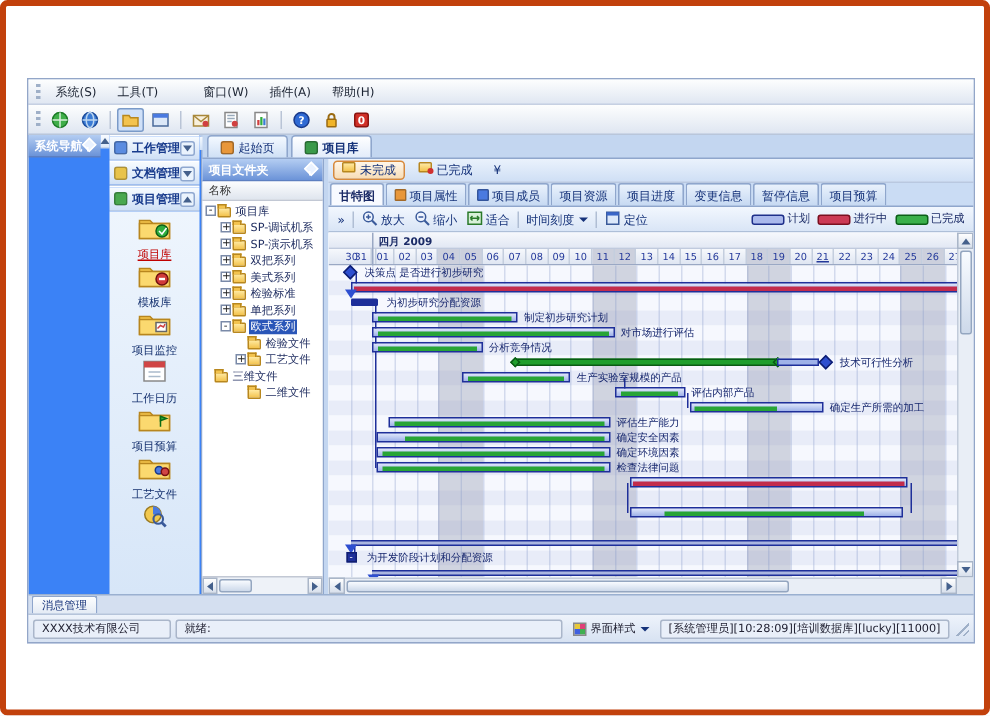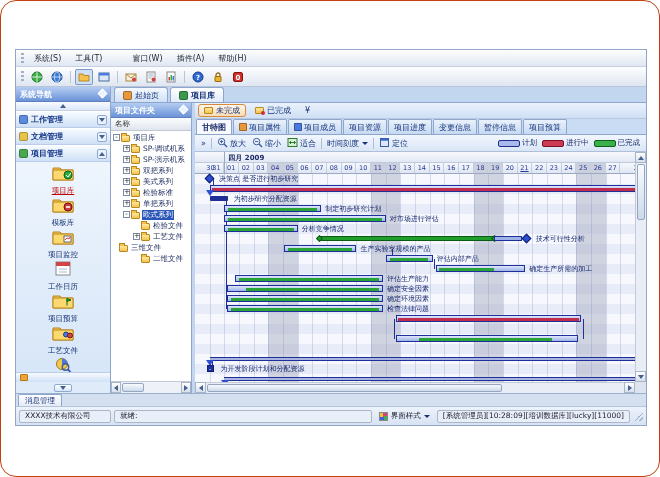--- a/index.html
+++ b/index.html
@@ -1,35 +1,35 @@
 <!DOCTYPE html>
 <html><head>
 <meta charset="utf-8">
 <style>
   *{box-sizing:border-box;margin:0;padding:0}
   html,body{background:#fff}
   body{width:660px;height:477px;font-family:"DejaVu Sans",sans-serif;position:relative}
-  .frame{position:absolute;inset:0;background:#fff;border:1px solid #c2410c;border-radius:16px;overflow:hidden}
+  .frame{position:absolute;inset:0;background:#fff;border:4px solid #c2410c;border-radius:5px;overflow:hidden}
   .app{position:absolute;left:14px;top:48px;width:632px;height:377px;border:1px solid #93a6c8;background:#d8e4f5}
 
   
   .menubar{height:17px;display:flex;align-items:center;background:linear-gradient(#fdfefe,#e0e7f2);border-bottom:1px solid #c6d0e2;padding-left:2px}
   .grip{width:3px;height:11px;margin:0 3px;background:repeating-linear-gradient(180deg,#9fb0c8 0 2px,transparent 2px 4px)}
   .menu-item{font-size:8px;color:#1c2433;padding:2px 7px;cursor:default}
   .menu-item.gap{margin-left:16px}
   .toolbar{height:20px;display:flex;align-items:center;background:linear-gradient(#fdfefe,#dfe6f1);border-bottom:1px solid #b9c6da;padding-left:2px}
   .tbbtn{width:18px;height:16px;display:flex;align-items:center;justify-content:center;border:1px solid transparent;border-radius:2px;margin:0 1px}
   .tbbtn.pressed{border-color:#7a9ac8;background:#cfe0f8}
   .tbsep{width:1px;height:12px;background:#b9c4d6;margin:0 3px}
 
   
   .workspace{position:absolute;top:37px;left:0;right:0;bottom:32px;display:flex;overflow:hidden}
 
   
-  .sidebar{width:95px;border-right:1px solid #8fa6cc;background:#3b82f6;display:flex;flex-direction:column;flex:none}
+  .sidebar{width:116px;border-right:1px solid #8fa6cc;background:#3b82f6;display:flex;flex-direction:row;flex:none}
   .hdrblue{height:15px;background:linear-gradient(#b4cdf2,#6b93d8);color:#fff;font-size:8px;font-weight:bold;display:flex;align-items:center;padding:0 4px;border-bottom:1px solid #5d7fc0;flex:none}
   .hdrblue .t{flex:1;overflow:hidden;white-space:nowrap}
   .pin{width:8px;height:8px;position:relative;flex:none}
   .pin::before{content:"";position:absolute;left:1px;top:0;width:5px;height:5px;background:#eaf2ff;border:1px solid #fff;transform:rotate(45deg)}
   .pin::after{content:"";position:absolute;left:3px;top:5px;width:1px;height:3px;background:#fff}
   .sb-scrollup{height:9px;display:flex;align-items:center;justify-content:center;background:linear-gradient(#f8fbff,#dce8f8);border-bottom:1px solid #c4d2e8;flex:none}
   .sb-sec{height:17px;display:flex;align-items:center;padding:0 3px;background:linear-gradient(#f7fbff,#cfe0f6);border-top:1px solid #fff;border-bottom:1px solid #b9cce8;font-size:8px;color:#173a8c;font-weight:bold;flex:none}
   .sec-ico{width:9px;height:9px;border-radius:2px;margin-right:3px;border:1px solid rgba(0,0,0,.25);flex:none}
   .sec-lbl{flex:1;overflow:hidden;white-space:nowrap}
   .sec-chev{width:10px;height:10px;border:1px solid #8fa8d0;border-radius:2px;background:#eaf3fd;display:flex;align-items:center;justify-content:center;flex:none}
@@ -59,21 +59,21 @@
   .tnode.sel .tlbl{background:#2a56b8;color:#fff}
   .exp{width:7px;height:7px;border:1px solid #7a8aa8;background:#fff;font-size:7px;line-height:5px;text-align:center;color:#222;margin-right:1px;flex:none}
   .tfold{width:9px;height:7px;background:linear-gradient(#ffe9a0,#f3c34e);border:1px solid #b8871e;border-radius:1px;margin-right:2px;flex:none;position:relative;margin-top:1px}
   .tfold::before{content:"";position:absolute;left:-1px;top:-3px;width:4px;height:2px;background:#f3c34e;border:1px solid #b8871e;border-bottom:none}
   .tp-hscroll{height:12px;background:#eef2f8;border-top:1px solid #c2c8d4;position:relative;flex:none}
   .splitter{width:3px;background:#c3d6f0;flex:none}
 
   
   .ganttpanel{flex:1;display:flex;flex-direction:column;min-width:0;background:#d8e4f5}
   .filterrow{height:16px;display:flex;align-items:center;background:linear-gradient(#eaf2fc,#cfdff5);padding-left:3px;border-bottom:1px solid #b9c8e0;flex:none}
-  .fbtn{height:13px;display:flex;align-items:center;font-size:8px;color:#16337a;padding:0 5px;margin-right:3px;border:1px solid transparent;border-radius:3px}
+  .fbtn{height:13px;display:flex;font-size:8px;color:#16337a;padding:0 5px;margin-right:3px;border:1px solid transparent;border-radius:3px}
   .fbtn.active{border-color:#d88a3c;background:linear-gradient(#fef6ea,#f8ddb6)}
   .fico{width:9px;height:7px;background:linear-gradient(#ffe9a0,#f3c34e);border:1px solid #b8871e;border-radius:1px;margin-right:3px;position:relative}
   .fico.done::after{content:"";position:absolute;right:-2px;bottom:-2px;width:4px;height:4px;background:#d03030;border-radius:50%}
   .fmore{font-size:8px;color:#16337a;margin-left:5px}
   .viewtabs{height:16px;display:flex;align-items:flex-end;background:#cadcf4;padding-left:1px;border-bottom:1px solid #8fa6cc;flex:none;overflow:hidden}
   .vtab{height:15px;padding:0 5px;display:flex;align-items:center;font-size:8px;color:#16337a;border:1px solid #8fa6cc;border-bottom:none;border-radius:2px 2px 0 0;background:linear-gradient(#eaf2fc,#c6d9f2);margin-right:1px;white-space:nowrap}
   .vtab.active{background:#f8faff;font-weight:bold;color:#1a2a66}
   .vico{width:8px;height:8px;border-radius:1px;margin-right:2px;border:1px solid rgba(0,0,0,.3)}
   .gtoolbar{height:17px;display:flex;align-items:center;background:linear-gradient(#f2f7fe,#d9e5f6);border-bottom:1px solid #aebfd8;padding:0 3px;font-size:8px;color:#16337a;flex:none}
   .gtb-btn{display:flex;align-items:center;padding:1px 3px;border-radius:2px;white-space:nowrap}

